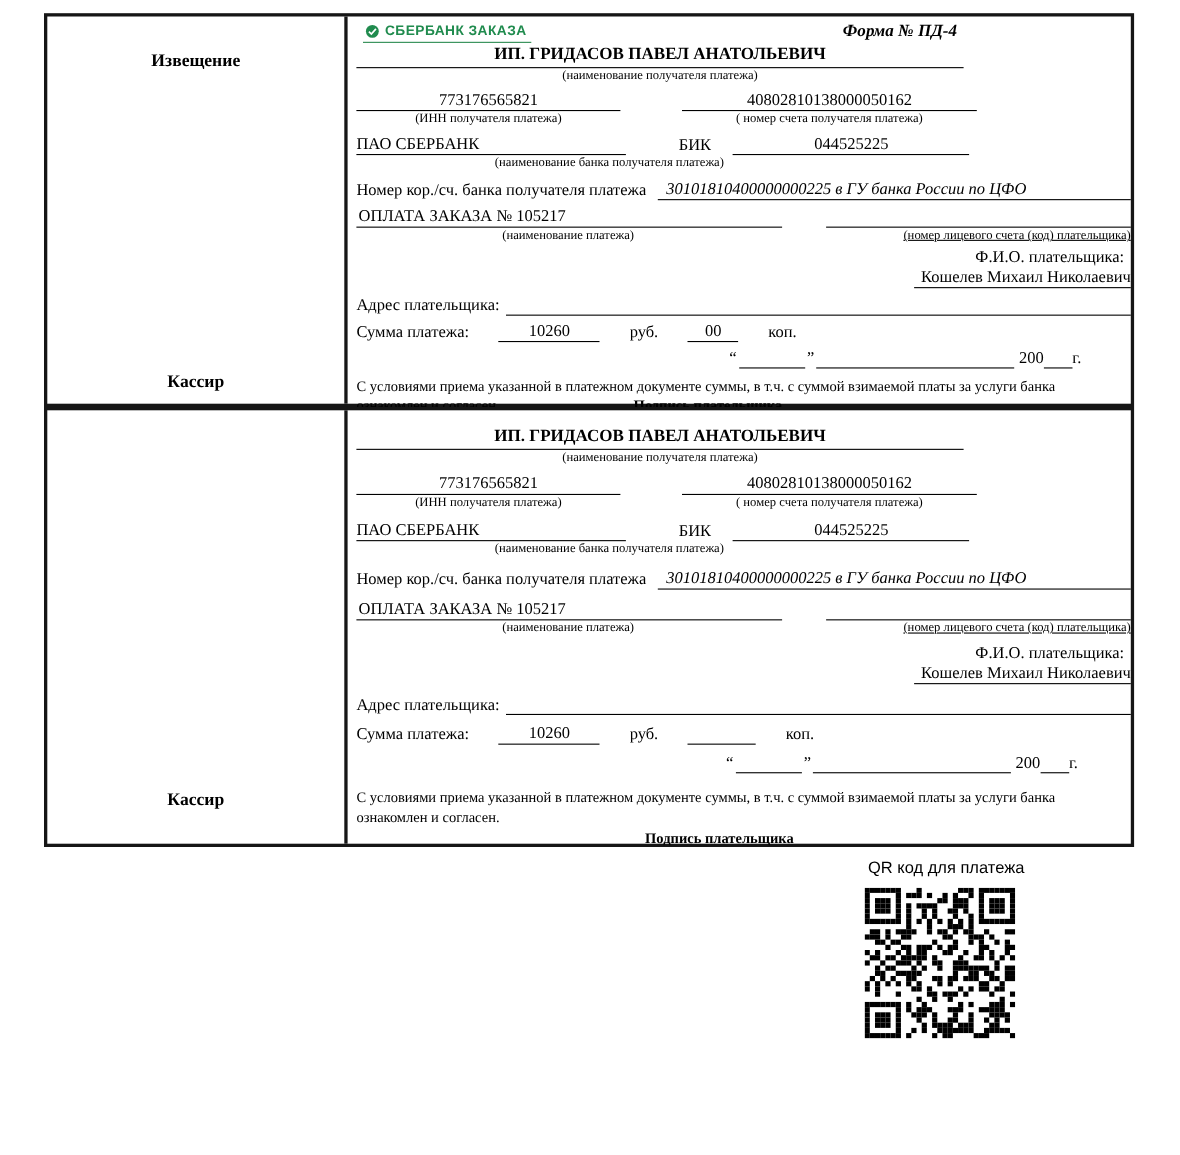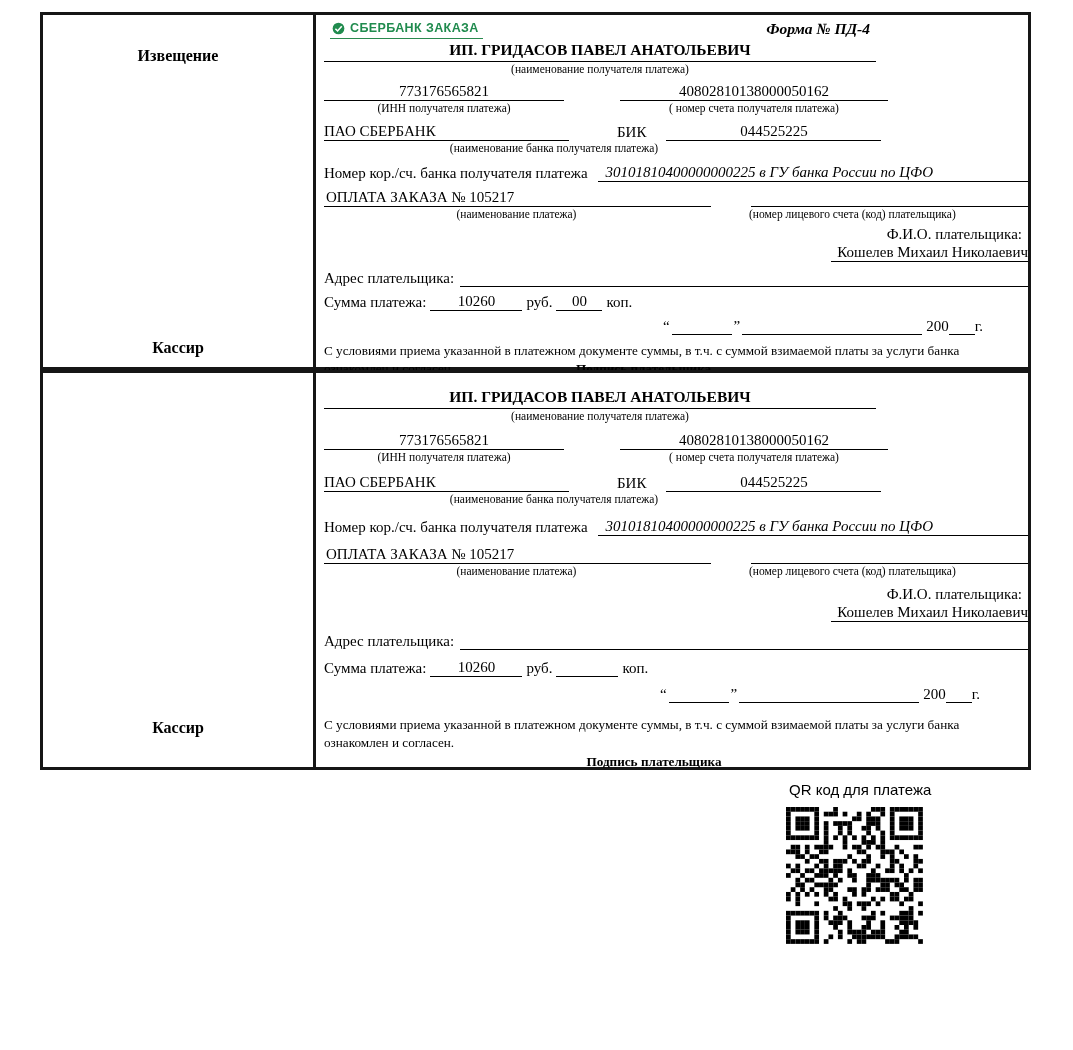--- a/index.html
+++ b/index.html
@@ -35,26 +35,26 @@
   .bik-value{width:215px;text-align:center;}
   .bank-cap{width:460px;text-align:center;}
   .corr-row{margin-top:7px;}
   .corr-label{white-space:nowrap;padding-right:10px;}
   .corr-value{flex:1;padding-left:8px;white-space:nowrap;font-style:italic;}
   .purpose-row{margin-top:5px;}
   .purpose{width:385px;padding-left:2px;white-space:nowrap;}
   .gap3{width:40px;}
   .fill-line{flex:1;height:19px;}
   .capA{width:385px;text-align:center;}
-  .capB{flex:1;text-align:left;}
+  .capB{flex:1;text-align:right;text-decoration:underline;}
   .fio-row{margin-top:3px;flex-direction:column;}
   .fio-label{white-space:nowrap;padding-right:6px;}
   .fio-value{flex:1;padding-left:6px;}
   .addr-row{margin-top:5px;}
-  .amount-row{margin-top:5px;}
+  .amount-row{margin-top:5px;gap:23px;}
   .amt-rub{width:92px;text-align:center;margin:0 4px;}
   .amt-kop{width:46px;text-align:center;margin:0 4px;}
   .box2 .amt-kop{width:62px;}
   .date-row{margin-top:5px;justify-content:flex-end;padding-right:45px;}
   .q{padding:0 2px;}
   .dl1{width:60px;height:18px;}
   .dl2{width:180px;height:18px;margin-right:4px;}
   .dl3{width:26px;height:18px;}
   .terms-wrap{margin-top:7px;position:relative;width:660px;}
   .terms{font-size:13.2px;line-height:1.3;margin:0;}

